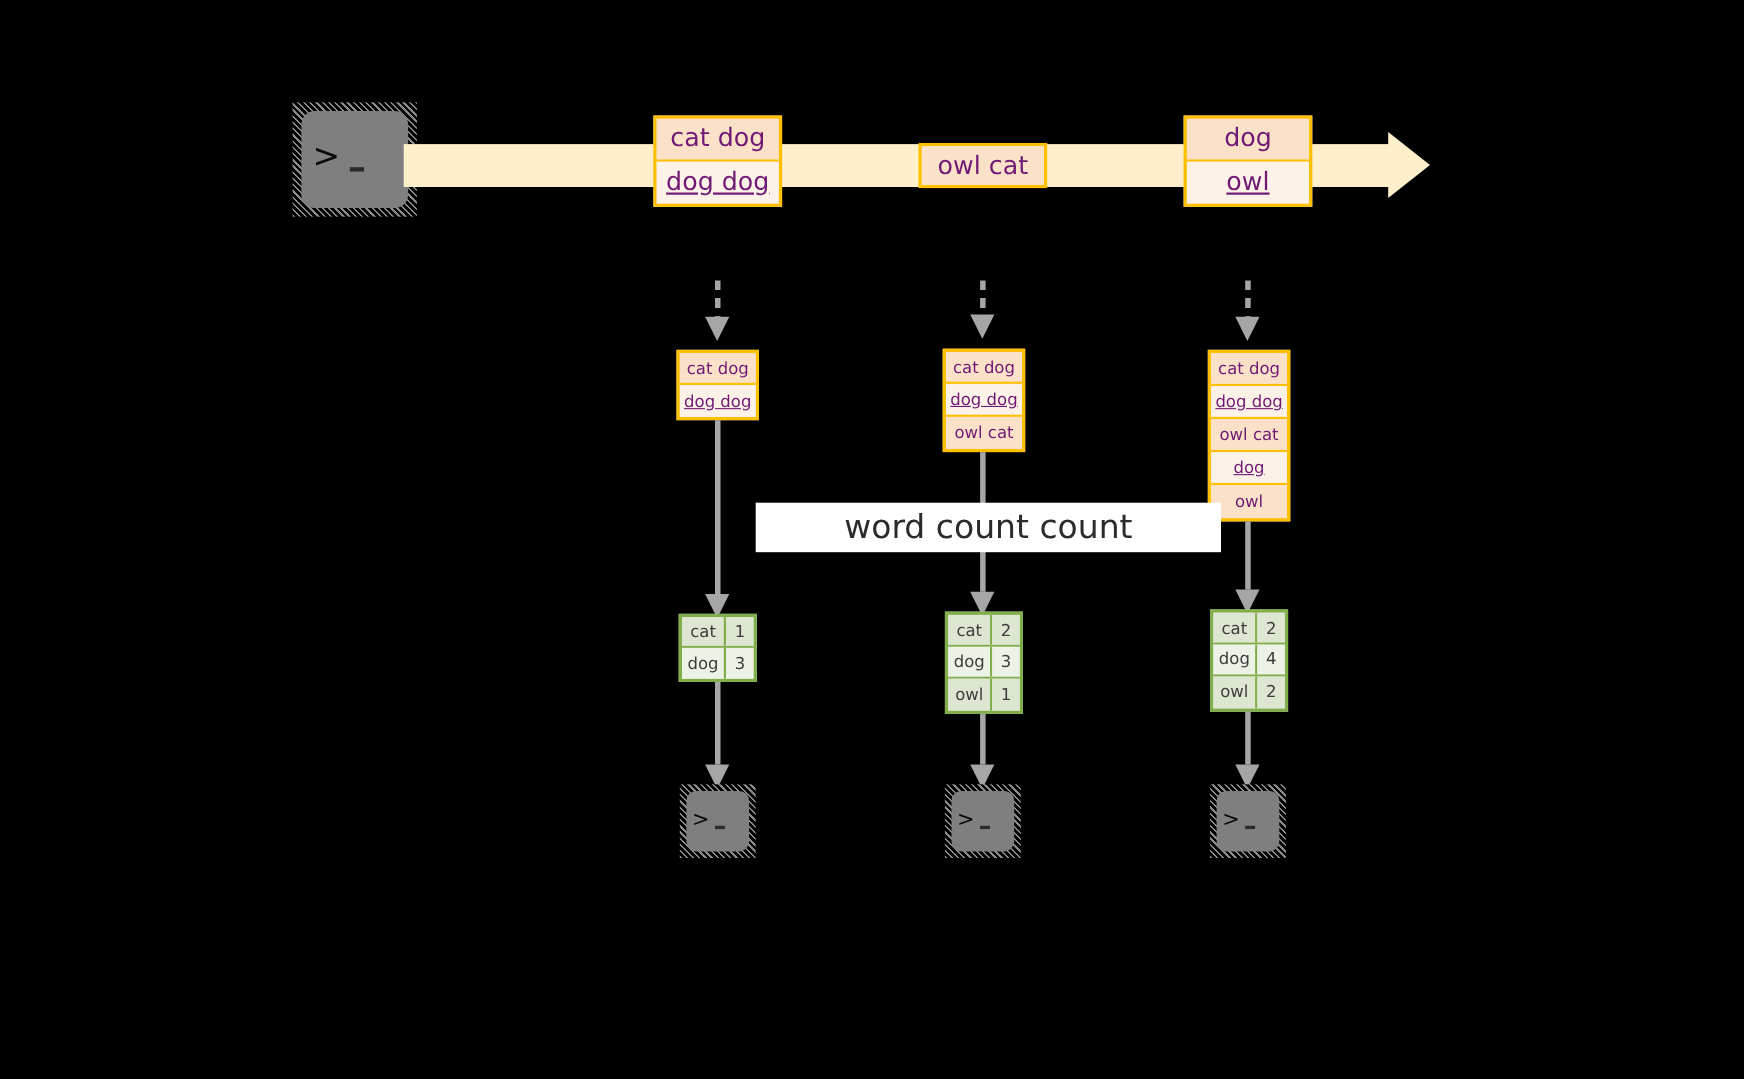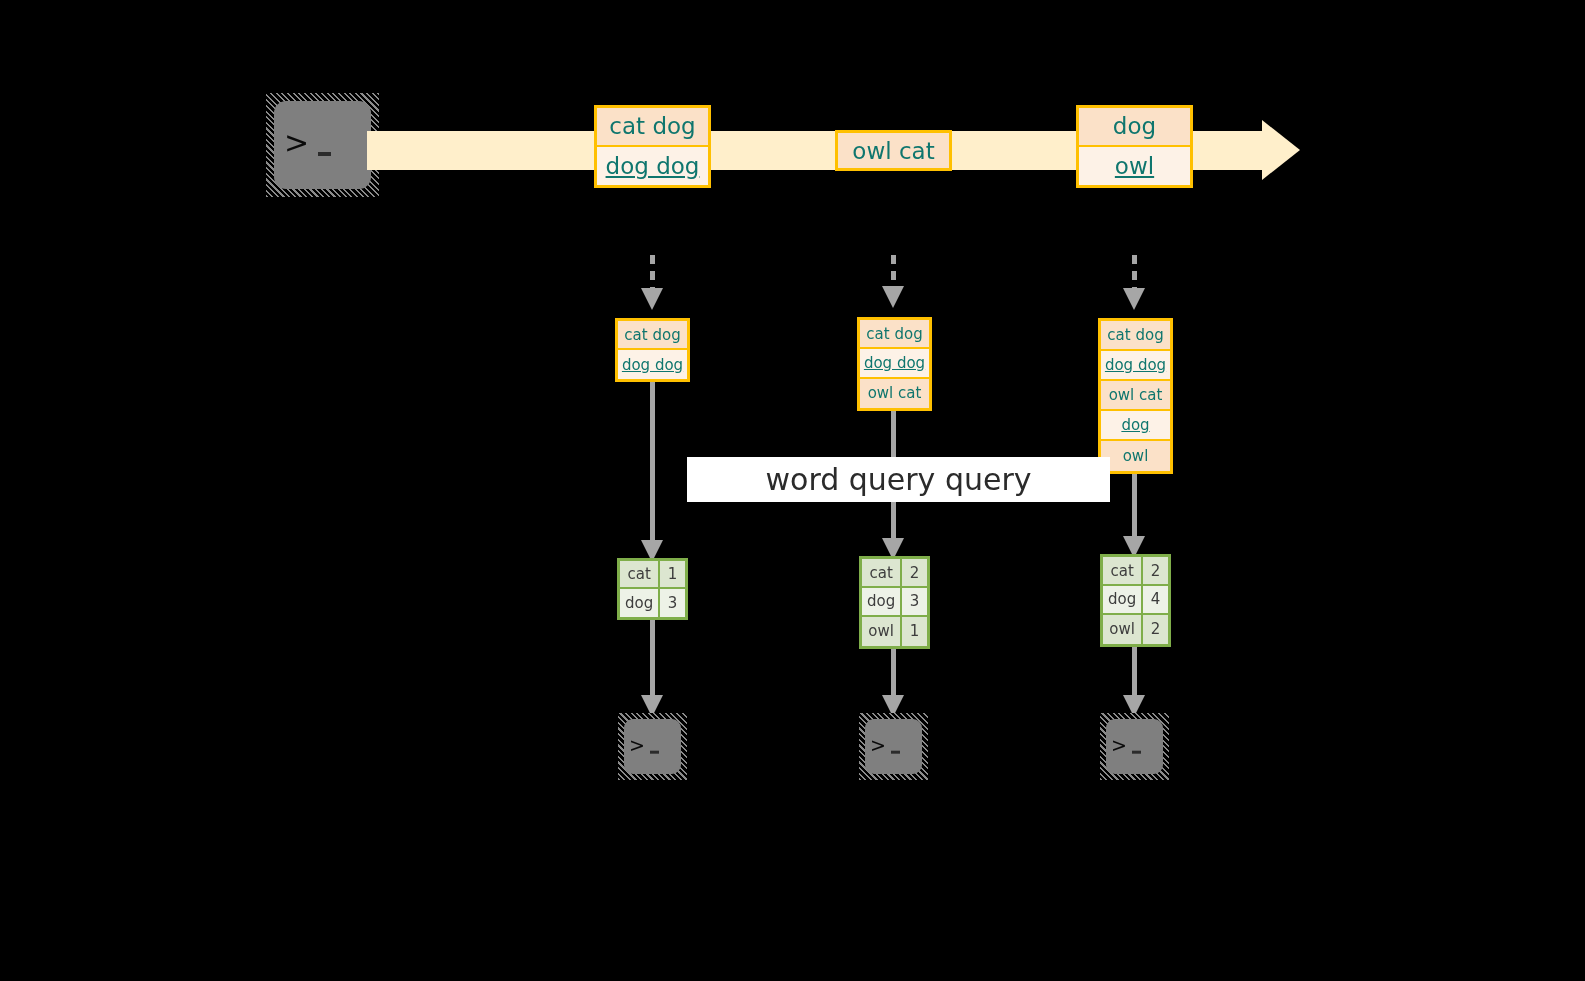--- a/index.html
+++ b/index.html
@@ -78,21 +78,21 @@
     box-sizing: border-box;
     border: 3px solid #FFC000;
     background: #FBE1C8;
   }
   .rtable .row {
     box-sizing: border-box;
     display: flex;
     align-items: center;
     justify-content: center;
     background: #FBE1C8;
-    color: #0f766e;
+    color: #701a75;
     border-bottom: 2px solid #FFC000;
     white-space: nowrap;
   }
   .rtable .row:last-child { border-bottom: none; }
   .rtable .row.alt { background: #FDF2E7; text-decoration: underline; }
 
   
   .gtable {
     position: absolute;
     box-sizing: border-box;
@@ -283,16 +283,16 @@
 
   <div class="terminal" style="left:1100px; top:713px; width:69px; height:67px; font-size:19px;">
     <div class="inner" style="left:6px;top:6px;right:6px;bottom:6px;border-radius:9px;"></div>
     <div class="prompt">
       <span class="chev">&gt;</span>
       <span class="underscore"></span>
     </div>
   </div>
 
   <div class="banner" style="left:687px; top:457px; width:423px; height:45px; font-size:30px;">
-    <span>word query query</span>
+    <span>word count count</span>
   </div>
 
 </div>
 
 </body></html>

